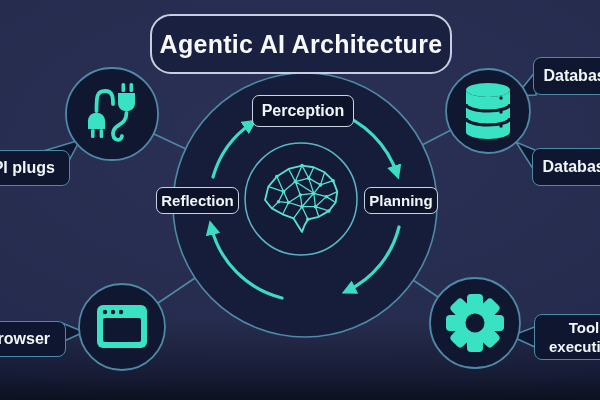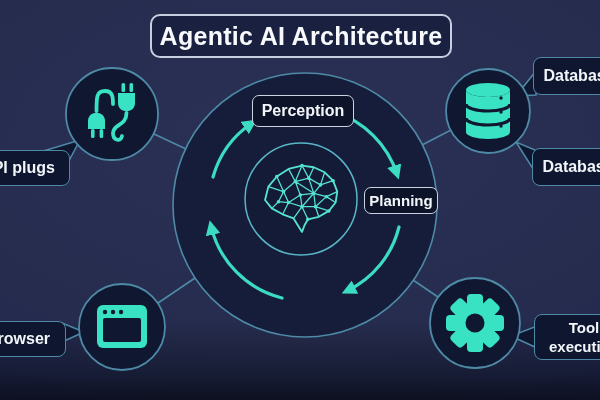--- a/index.html
+++ b/index.html
@@ -124,24 +124,25 @@
         <rect x="467" y="294" width="16" height="58" rx="4"></rect>
         <rect x="467" y="294" width="16" height="58" rx="4" transform="rotate(45 475 323)"></rect>
         <rect x="467" y="294" width="16" height="58" rx="4" transform="rotate(90 475 323)"></rect>
         <rect x="467" y="294" width="16" height="58" rx="4" transform="rotate(135 475 323)"></rect>
         <circle cx="475" cy="323" r="21"></circle>
       </g>
       <circle cx="475" cy="323" r="9.5" fill="#101831"></circle>
     </g>
   </svg>
 
-  <div class="bubble title-box" style="left:150px;top:14px;width:302px;height:44px;">Agentic AI Architecture</div>
+  <div class="bubble title-box" style="left:150px;top:14px;width:302px;height:60px;border-radius:21px;">Agentic AI Architecture</div>
 
   <div class="bubble cycle-label" style="left:252px;top:95px;width:102px;height:32px;font-size:16px;">Perception</div>
   <div class="bubble cycle-label" style="left:364px;top:187px;width:74px;height:27px;">Planning</div>
+  <div class="bubble cycle-label" style="left:156px;top:187px;width:83px;height:27px;">Reflection</div>
 
   <div class="bubble side-label" style="left:-34px;top:150px;width:104px;height:36px;">API plugs</div>
   <div class="bubble side-label" style="left:-30px;top:321px;width:96px;height:36px;">Browser</div>
   <div class="bubble side-label" style="left:533px;top:57px;width:92px;height:38px;">Database</div>
   <div class="bubble side-label" style="left:532px;top:148px;width:92px;height:38px;">Database</div>
   <div class="bubble side-label two-line" style="left:534px;top:314px;width:100px;height:46px;">Tool execution</div>
 
 </div>
 
 </body></html>

